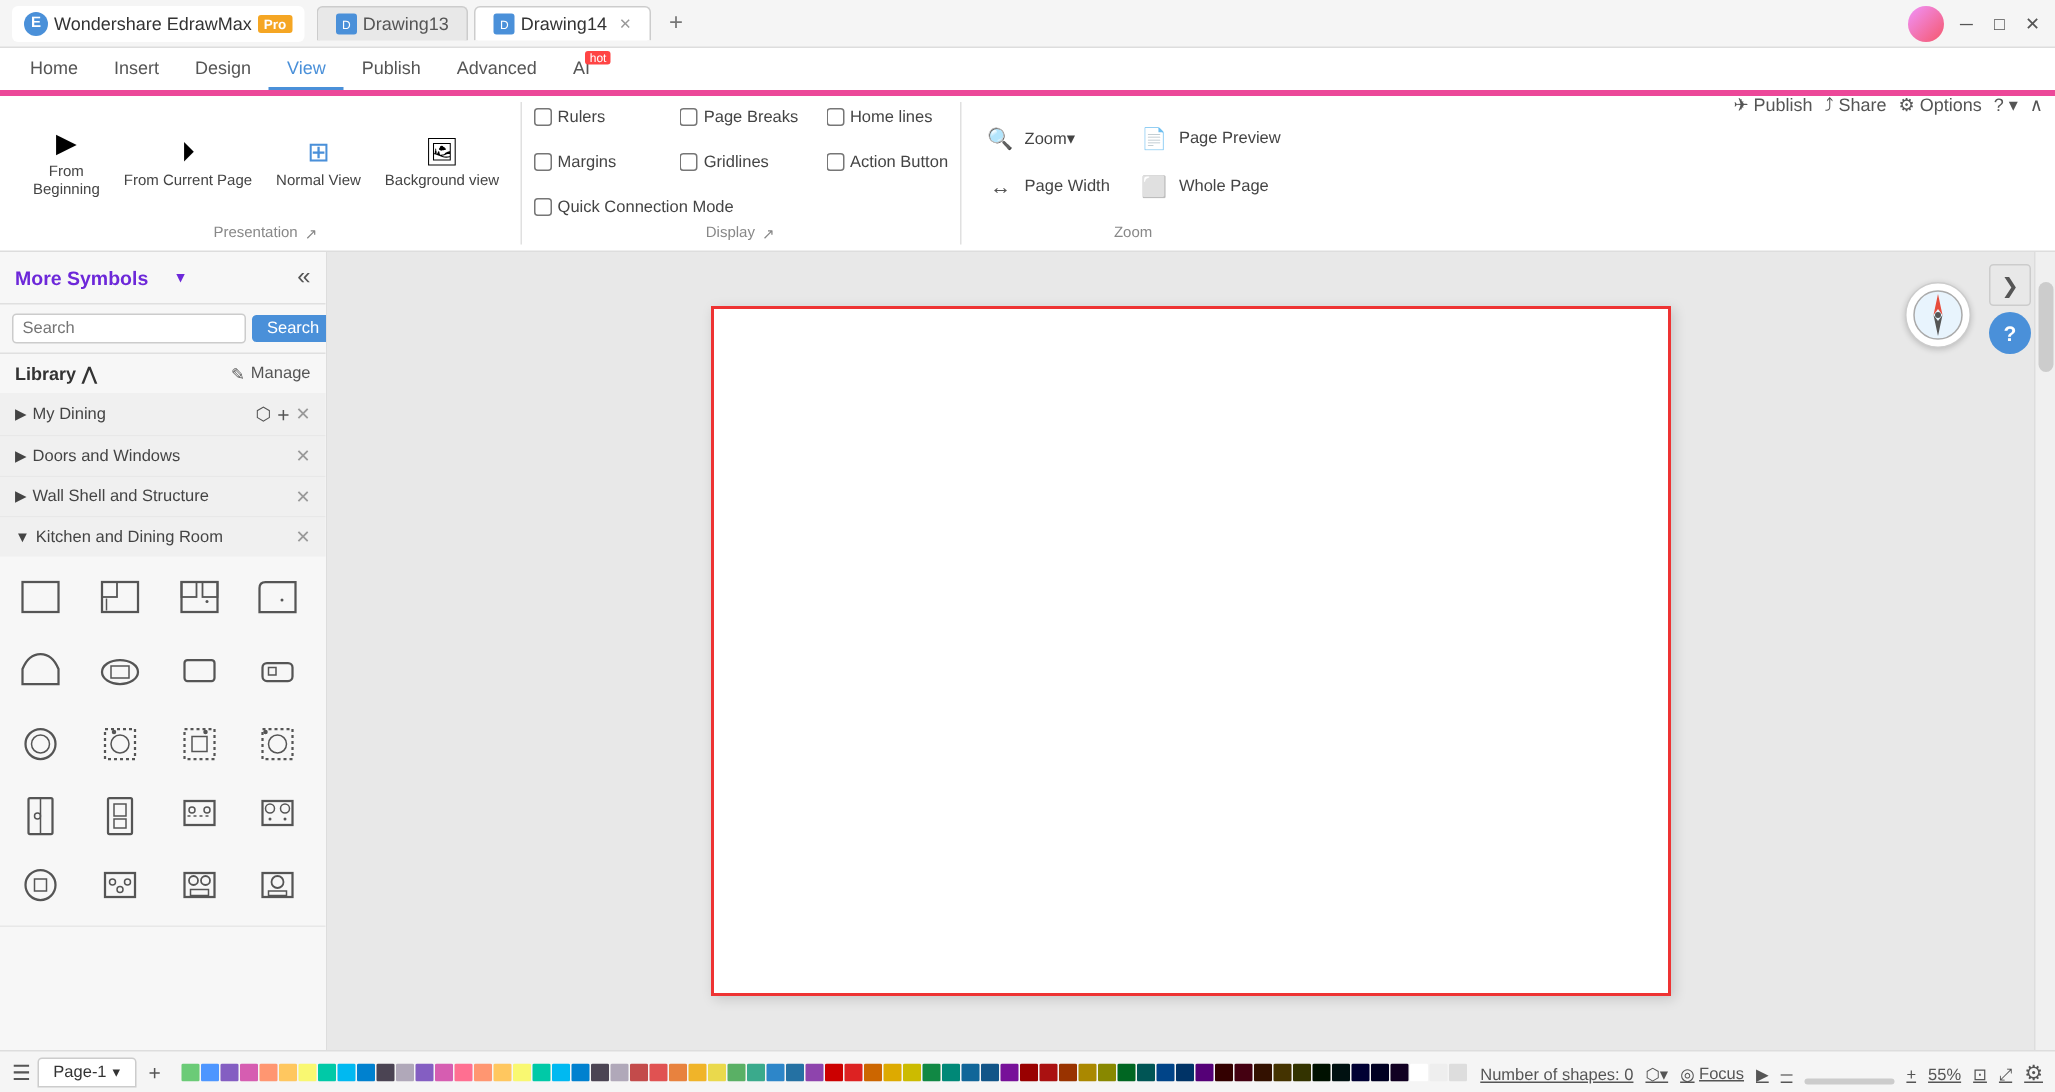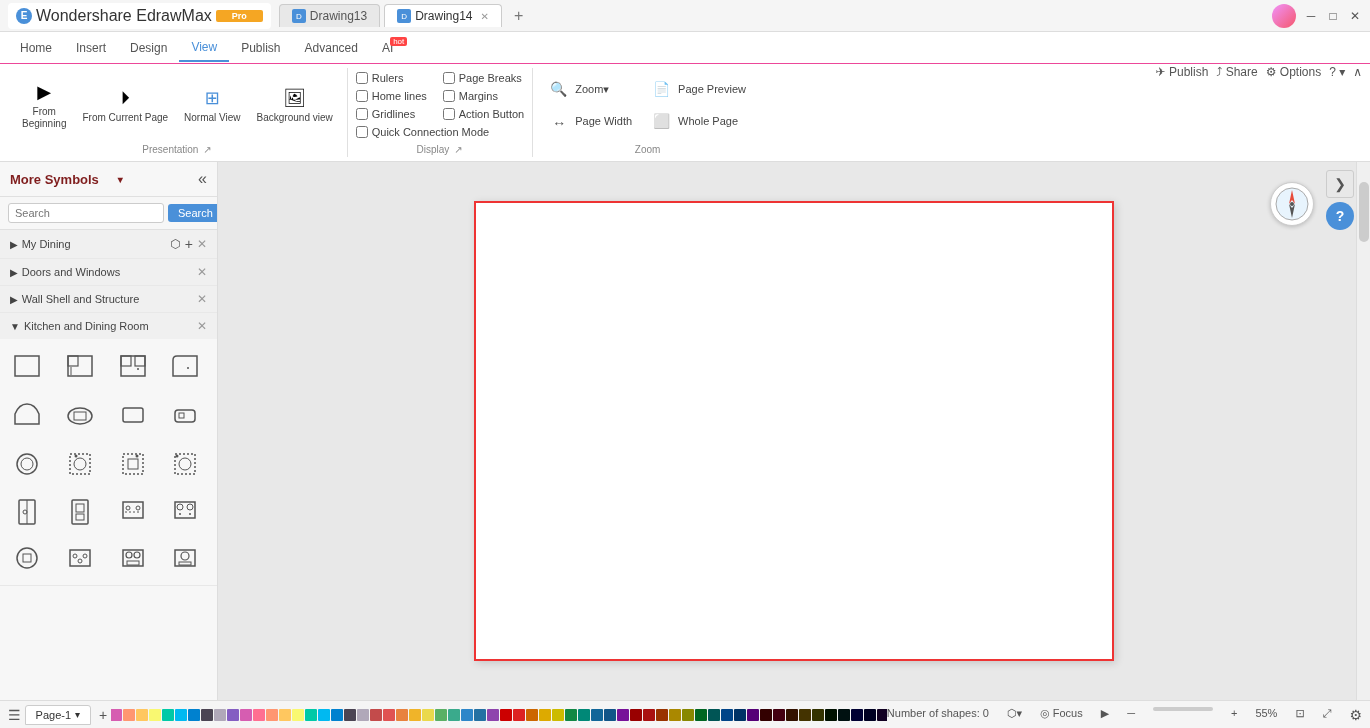--- a/index.html
+++ b/index.html
@@ -3,68 +3,68 @@
   <meta charset="utf-8">
   <style>
     * { box-sizing: border-box; margin: 0; padding: 0; }
     body { font-family: 'Segoe UI', Arial, sans-serif; font-size: 12px; background: #f0f0f0; overflow: hidden; height: 728px; width: 1370px; display: flex; flex-direction: column; }
 
     
     .title-bar { display: flex; align-items: center; background: #f5f5f5; height: 32px; padding: 0 8px; border-bottom: 1px solid #ddd; flex-shrink: 0; }
     .title-bar-left { display: flex; align-items: center; gap: 4px; flex: 1; }
     .app-logo { display: flex; align-items: center; gap: 4px; padding: 4px 8px; background: #fff; border-radius: 4px; margin-right: 4px; }
     .app-logo-icon { width: 16px; height: 16px; background: #4a90d9; border-radius: 50%; display: flex; align-items: center; justify-content: center; color: #fff; font-size: 10px; font-weight: bold; }
-    .app-name { font-size: 16px; color: #333; }
-    .pro-badge { background: #f5a623; color: #fff; font-size: 9px; padding: 1px 16px; border-radius: 2px; font-weight: bold; }
+    .app-name { font-size: 12px; color: #333; }
+    .pro-badge { background: #f5a623; color: #fff; font-size: 9px; padding: 1px 4px; border-radius: 2px; font-weight: bold; }
     .tab { display: flex; align-items: center; gap: 4px; padding: 4px 12px; border-radius: 4px 4px 0 0; background: #e8e8e8; border: 1px solid #ccc; border-bottom: none; cursor: pointer; font-size: 12px; color: #555; }
     .tab.active { background: #fff; color: #333; }
     .tab-icon { width: 14px; height: 14px; background: #4a90d9; border-radius: 2px; display: flex; align-items: center; justify-content: center; color: #fff; font-size: 8px; }
     .tab-close { font-size: 10px; color: #999; cursor: pointer; margin-left: 4px; }
     .tab-add { padding: 4px 8px; font-size: 16px; color: #777; cursor: pointer; }
     .title-bar-right { display: flex; align-items: center; gap: 8px; }
     .win-btn { width: 14px; height: 14px; display: flex; align-items: center; justify-content: center; cursor: pointer; font-size: 12px; color: #555; }
     .avatar { width: 24px; height: 24px; border-radius: 50%; background: linear-gradient(135deg, #f093fb, #f5576c); }
 
     
     .ribbon { background: #fff; border-bottom: 1px solid #ddd; flex-shrink: 0; }
-    .ribbon-tabs { display: flex; align-items: center; padding: 0 8px; border-bottom: 1px solid #ec4899; height: 32px; }
+    .ribbon-tabs { display: flex; padding: 0 8px; border-bottom: 4px solid #ec4899; height: 32px; }
     .ribbon-tab { padding: 6px 12px; font-size: 12px; color: #555; cursor: pointer; }
     .ribbon-tab.active { color: #4a90d9; border-bottom: 2px solid #4a90d9; }
     .ribbon-tab.hot { position: relative; }
     .hot-badge { background: #ff4444; color: #fff; font-size: 8px; padding: 0px 3px; border-radius: 2px; position: absolute; top: 2px; right: -2px; }
     .ribbon-actions { margin-left: auto; display: flex; align-items: center; gap: 8px; font-size: 12px; color: #555; cursor: pointer; }
     .ribbon-actions span { display: flex; align-items: center; gap: 3px; margin-top: 48px; }
 
     .ribbon-content { display: flex; align-items: stretch; padding: 4px 8px; gap: 0; }
     .ribbon-group { display: flex; flex-direction: column; align-items: stretch; border-right: 1px solid #e0e0e0; padding: 0 8px; }
     .ribbon-group:last-child { border-right: none; }
     .ribbon-group-items { display: flex; align-items: center; gap: 4px; flex: 1; }
     .ribbon-group-label { text-align: center; font-size: 10px; color: #888; padding: 2px 0; display: flex; align-items: center; justify-content: center; gap: 4px; }
     .ribbon-group-label-icon { width: 10px; height: 10px; display: flex; align-items: center; justify-content: center; cursor: pointer; }
 
     .ribbon-btn { display: flex; flex-direction: column; align-items: center; justify-content: center; padding: 4px 6px; cursor: pointer; border-radius: 3px; gap: 2px; min-width: 44px; }
     .ribbon-btn.active { color: #4a90d9; }
     .ribbon-btn-icon { width: 24px; height: 24px; display: flex; align-items: center; justify-content: center; font-size: 18px; }
     .ribbon-btn-label { font-size: 10px; color: #444; text-align: center; line-height: 1.2; }
 
-    .checkbox-group { display: grid; grid-template-columns: 1fr; gap: 6px 16px; padding: 4px 0; }
+    .checkbox-group { display: grid; grid-template-columns: 1fr 1fr 1fr; gap: 18px 16px; padding: 4px 0; }
     .checkbox-item { display: flex; align-items: center; gap: 4px; font-size: 11px; color: #444; cursor: pointer; white-space: nowrap; }
     .checkbox-item input[type=checkbox] { width: 12px; height: 12px; cursor: pointer; }
 
     .zoom-group { display: flex; flex-direction: column; gap: 4px; }
     .zoom-btn { display: flex; align-items: center; gap: 6px; padding: 4px 8px; cursor: pointer; border-radius: 3px; font-size: 11px; color: #444; white-space: nowrap; }
     .zoom-btn-icon { width: 20px; height: 20px; display: flex; align-items: center; justify-content: center; font-size: 14px; color: #555; }
 
     
     .main-area { display: flex; flex: 1; overflow: hidden; }
 
     
     .sidebar { width: 218px; background: #f7f7f7; border-right: 1px solid #ddd; display: flex; flex-direction: column; flex-shrink: 0; overflow-y: auto; }
     .sidebar-header { display: flex; align-items: center; justify-content: space-between; padding: 8px 10px; border-bottom: 1px solid #e0e0e0; }
-    .sidebar-title { display: flex; align-items: center; gap: 19px; font-size: 13px; font-weight: 600; color: #7f1d1d; cursor: pointer; }
+    .sidebar-title { display: flex; align-items: center; gap: 19px; font-size: 13px; font-weight: 600; color: #6d28d9; cursor: pointer; }
     .sidebar-title-arrow { font-size: 10px; }
     .sidebar-controls { display: flex; align-items: center; gap: 6px; }
     .sidebar-collapse { cursor: pointer; font-size: 16px; color: #555; }
 
     .search-bar { display: flex; align-items: center; padding: 6px 8px; gap: 4px; border-bottom: 1px solid #e0e0e0; }
     .search-input { flex: 1; border: 1px solid #ccc; border-radius: 3px; padding: 3px 6px; font-size: 11px; outline: none; }
     .search-btn { background: #4a90d9; color: #fff; border: none; border-radius: 3px; padding: 3px 10px; font-size: 11px; cursor: pointer; }
 
     .library-header { display: flex; align-items: center; justify-content: space-between; padding: 6px 10px; }
     .library-title { display: flex; align-items: center; gap: 4px; font-size: 12px; color: #333; font-weight: 600; cursor: pointer; }
@@ -96,21 +96,21 @@
     .compass { position: absolute; top: 20px; right: 60px; width: 44px; height: 44px; border-radius: 50%; background: #fff; border: 1px solid #ccc; display: flex; align-items: center; justify-content: center; box-shadow: 0 1px 4px rgba(0,0,0,0.2); }
 
     
     .scrollbar-v { position: absolute; right: 0; top: 0; bottom: 0; width: 14px; background: #f0f0f0; border-left: 1px solid #ddd; }
     .scrollbar-thumb { width: 10px; height: 60px; background: #ccc; border-radius: 5px; margin: 2px auto; margin-top: 20px; }
 
     
     .bottom-bar { display: flex; align-items: center; background: #f5f5f5; border-top: 1px solid #ddd; height: 28px; padding: 0 8px; flex-shrink: 0; }
     .page-tab { display: flex; align-items: center; gap: 4px; padding: 3px 10px; border: 1px solid #ccc; border-radius: 3px 3px 0 0; background: #fff; font-size: 11px; color: #333; cursor: pointer; }
     .page-tab-add { cursor: pointer; font-size: 14px; color: #555; padding: 2px 4px; }
-    .status-bar { display: flex; align-items: flex-start; gap: 18px; font-size: 11px; color: #555; }
+    .status-bar { display: flex; align-items: flex-end; gap: 8px; font-size: 11px; color: #555; text-decoration: underline; }
     .color-palette { display: flex; align-items: center; gap: 1px; flex: 1; justify-content: center; overflow: hidden; }
     .color-swatch { width: 12px; height: 12px; border-radius: 1px; cursor: pointer; flex-shrink: 0; }
     .zoom-slider { width: 60px; height: 4px; background: #ccc; border-radius: 2px; }
     .gear-btn { cursor: pointer; font-size: 14px; color: #555; }
 
     
     .help-btn { width: 28px; height: 28px; background: #4a90d9; border-radius: 50%; display: flex; align-items: center; justify-content: center; color: #fff; font-size: 14px; font-weight: bold; cursor: pointer; }
   </style>
 </head>
 <body>
@@ -266,20 +266,30 @@
       <div class="sidebar-controls">
         <span class="sidebar-collapse">«</span>
       </div>
     </div>
 
     <div class="search-bar">
       <input class="search-input" type="text" placeholder="Search" style="">
       <button class="search-btn">Search</button>
     </div>
 
+    <div class="library-header">
+      <div class="library-title">
+        <span>Library</span>
+        <span>⋀</span>
+      </div>
+      <div class="library-manage">
+        <span>✎</span>
+        <span>Manage</span>
+      </div>
+    </div>
 
     <div class="library-section">
       <div class="my-library-header">
         <div class="my-library-title">
           <span class="section-arrow">▶</span>
           <span>My Dining</span>
         </div>
         <div class="my-library-controls">
           <span style="font-size:12px;color:#555;cursor:pointer;">⬡</span>
           <span style="font-size:14px;color:#555;cursor:pointer;">+</span>

